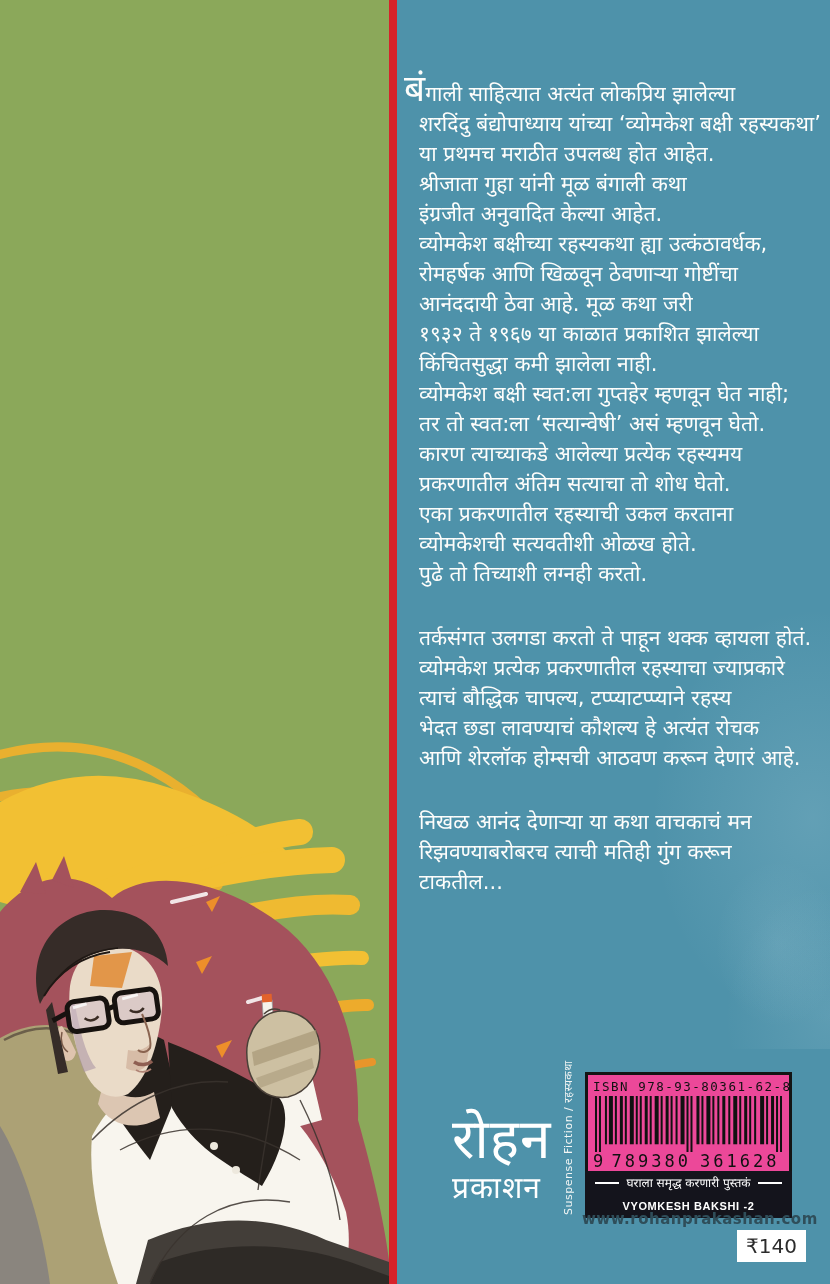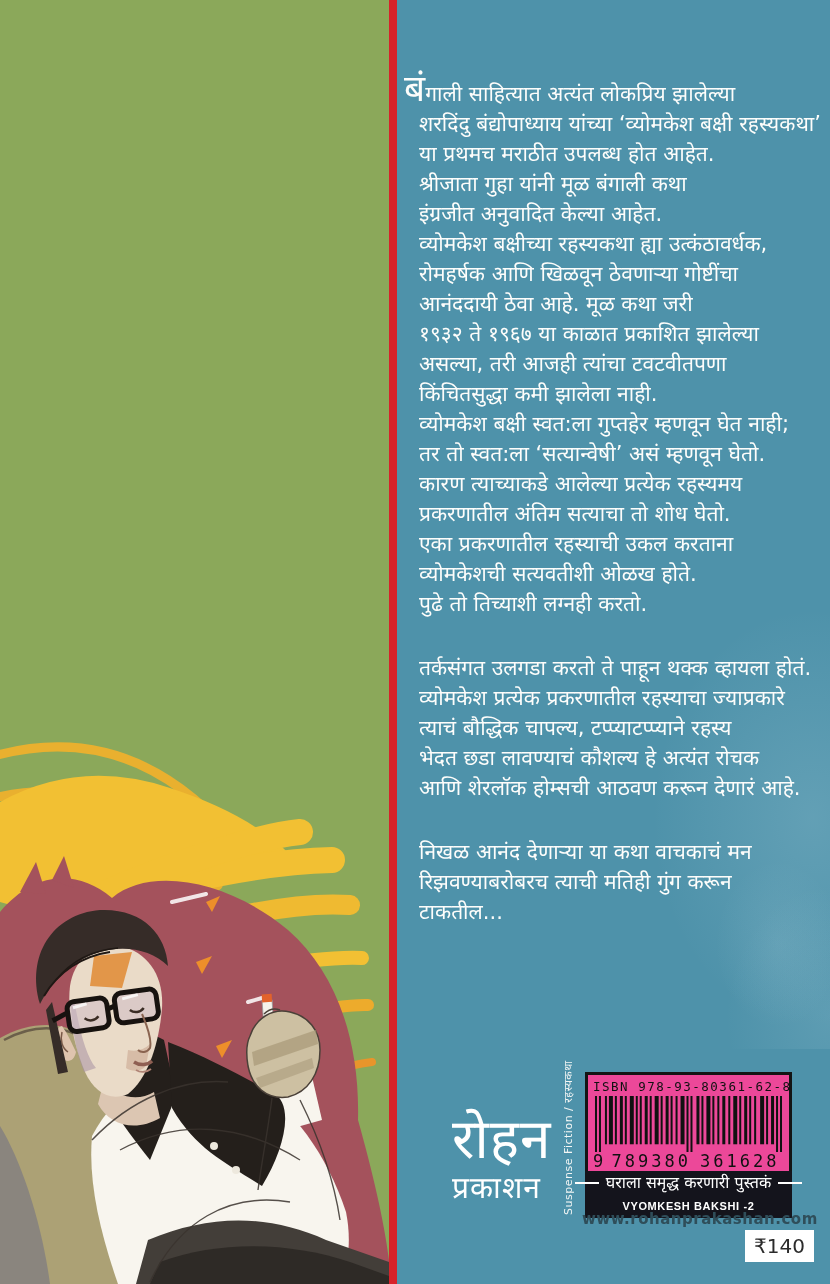--- a/index.html
+++ b/index.html
@@ -39,28 +39,28 @@
   }
   
   .barcode-block{position:absolute;left:188px;top:1072px;width:207px;}
   .barcode-box{background:#ec4899;border:3px solid #141414;border-bottom:none;padding:4px 5px 0;}
   .isbn-label{font-family:"DejaVu Sans Mono","Liberation Mono",monospace;font-size:12.5px;letter-spacing:1.5px;color:#111;text-align:center;white-space:nowrap;}
   .bars{display:block;width:100%;height:56px;margin-top:2px;}
   .digits-row{display:flex;align-items:flex-end;font-family:"DejaVu Sans Mono","Liberation Mono",monospace;font-size:17px;color:#111;margin-top:-1px;}
   .digit-9{width:14px;text-align:left;}
   .digit-grp{flex:1;text-align:center;letter-spacing:3px;}
   .strip{background:#14141C;color:#FFFFFF;text-align:center;padding:4px 6px 5px;}
-  .strip-tagline{display:flex;align-items:center;justify-content:center;gap:7px;font-size:16px;line-height:16px;white-space:nowrap;}
+  .strip-tagline{display:flex;align-items:center;justify-content:center;gap:7px;font-size:12px;line-height:16px;white-space:nowrap;}
   .dash{width:24px;height:2px;background:#FFFFFF;flex:0 0 auto;}
   .strip-series{font-size:11px;line-height:13px;letter-spacing:0.6px;font-weight:bold;margin-top:9px;font-family:"Liberation Sans","DejaVu Sans",sans-serif;}
   .website{position:absolute;left:185px;top:1210px;width:213px;text-align:center;color:#2F4E5A;font-size:15px;font-weight:bold;letter-spacing:0.5px;}
   
   .price-tag{
     position:absolute;left:340px;top:1230px;width:69px;height:32px;background:#FFFFFF;
-    color:#2B2B2B;font-size:20px;display:flex;align-items:center;justify-content:center;margin-left:8px;
+    color:#2B2B2B;font-size:20px;display:flex;align-items:center;justify-content:center;
   }
 </style>
 </head>
 <body>
 
 <div class="cover">
 
   <div class="left-panel">
     <svg viewBox="0 0 389 1284" aria-hidden="true">
 
@@ -177,21 +177,20 @@
         <div>
 
         <div class="line">शरदिंदु बंद्योपाध्याय यांच्या ‘व्योमकेश बक्षी रहस्यकथा’</div>
             <div class="line">या प्रथमच मराठीत उपलब्ध होत आहेत.</div>
             <div class="line">श्रीजाता गुहा यांनी मूळ बंगाली कथा</div>
             <div class="line">इंग्रजीत अनुवादित केल्या आहेत.</div>
             <div class="line">व्योमकेश बक्षीच्या रहस्यकथा ह्या उत्कंठावर्धक,</div>
             <div class="line">रोमहर्षक आणि खिळवून ठेवणाऱ्या गोष्टींचा</div>
             <div class="line">आनंददायी ठेवा आहे. मूळ कथा जरी</div>
             <div class="line">१९३२ ते १९६७ या काळात प्रकाशित झालेल्या</div>
-            <div class="line">असल्या, तरी आजही त्यांचा टवटवीतपणा</div>
             <div class="line">किंचितसुद्धा कमी झालेला नाही.</div>
             <div class="line">व्योमकेश बक्षी स्वत:ला गुप्तहेर म्हणवून घेत नाही;</div>
             <div class="line">तर तो स्वत:ला ‘सत्यान्वेषी’ असं म्हणवून घेतो.</div>
             <div class="line">कारण त्याच्याकडे आलेल्या प्रत्येक रहस्यमय</div>
             <div class="line">प्रकरणातील अंतिम सत्याचा तो शोध घेतो.</div>
             <div class="line">एका प्रकरणातील रहस्याची उकल करताना</div>
             <div class="line">व्योमकेशची सत्यवतीशी ओळख होते.</div>
             <div class="line">पुढे तो तिच्याशी लग्नही करतो.</div>
           </div>
       </div>

